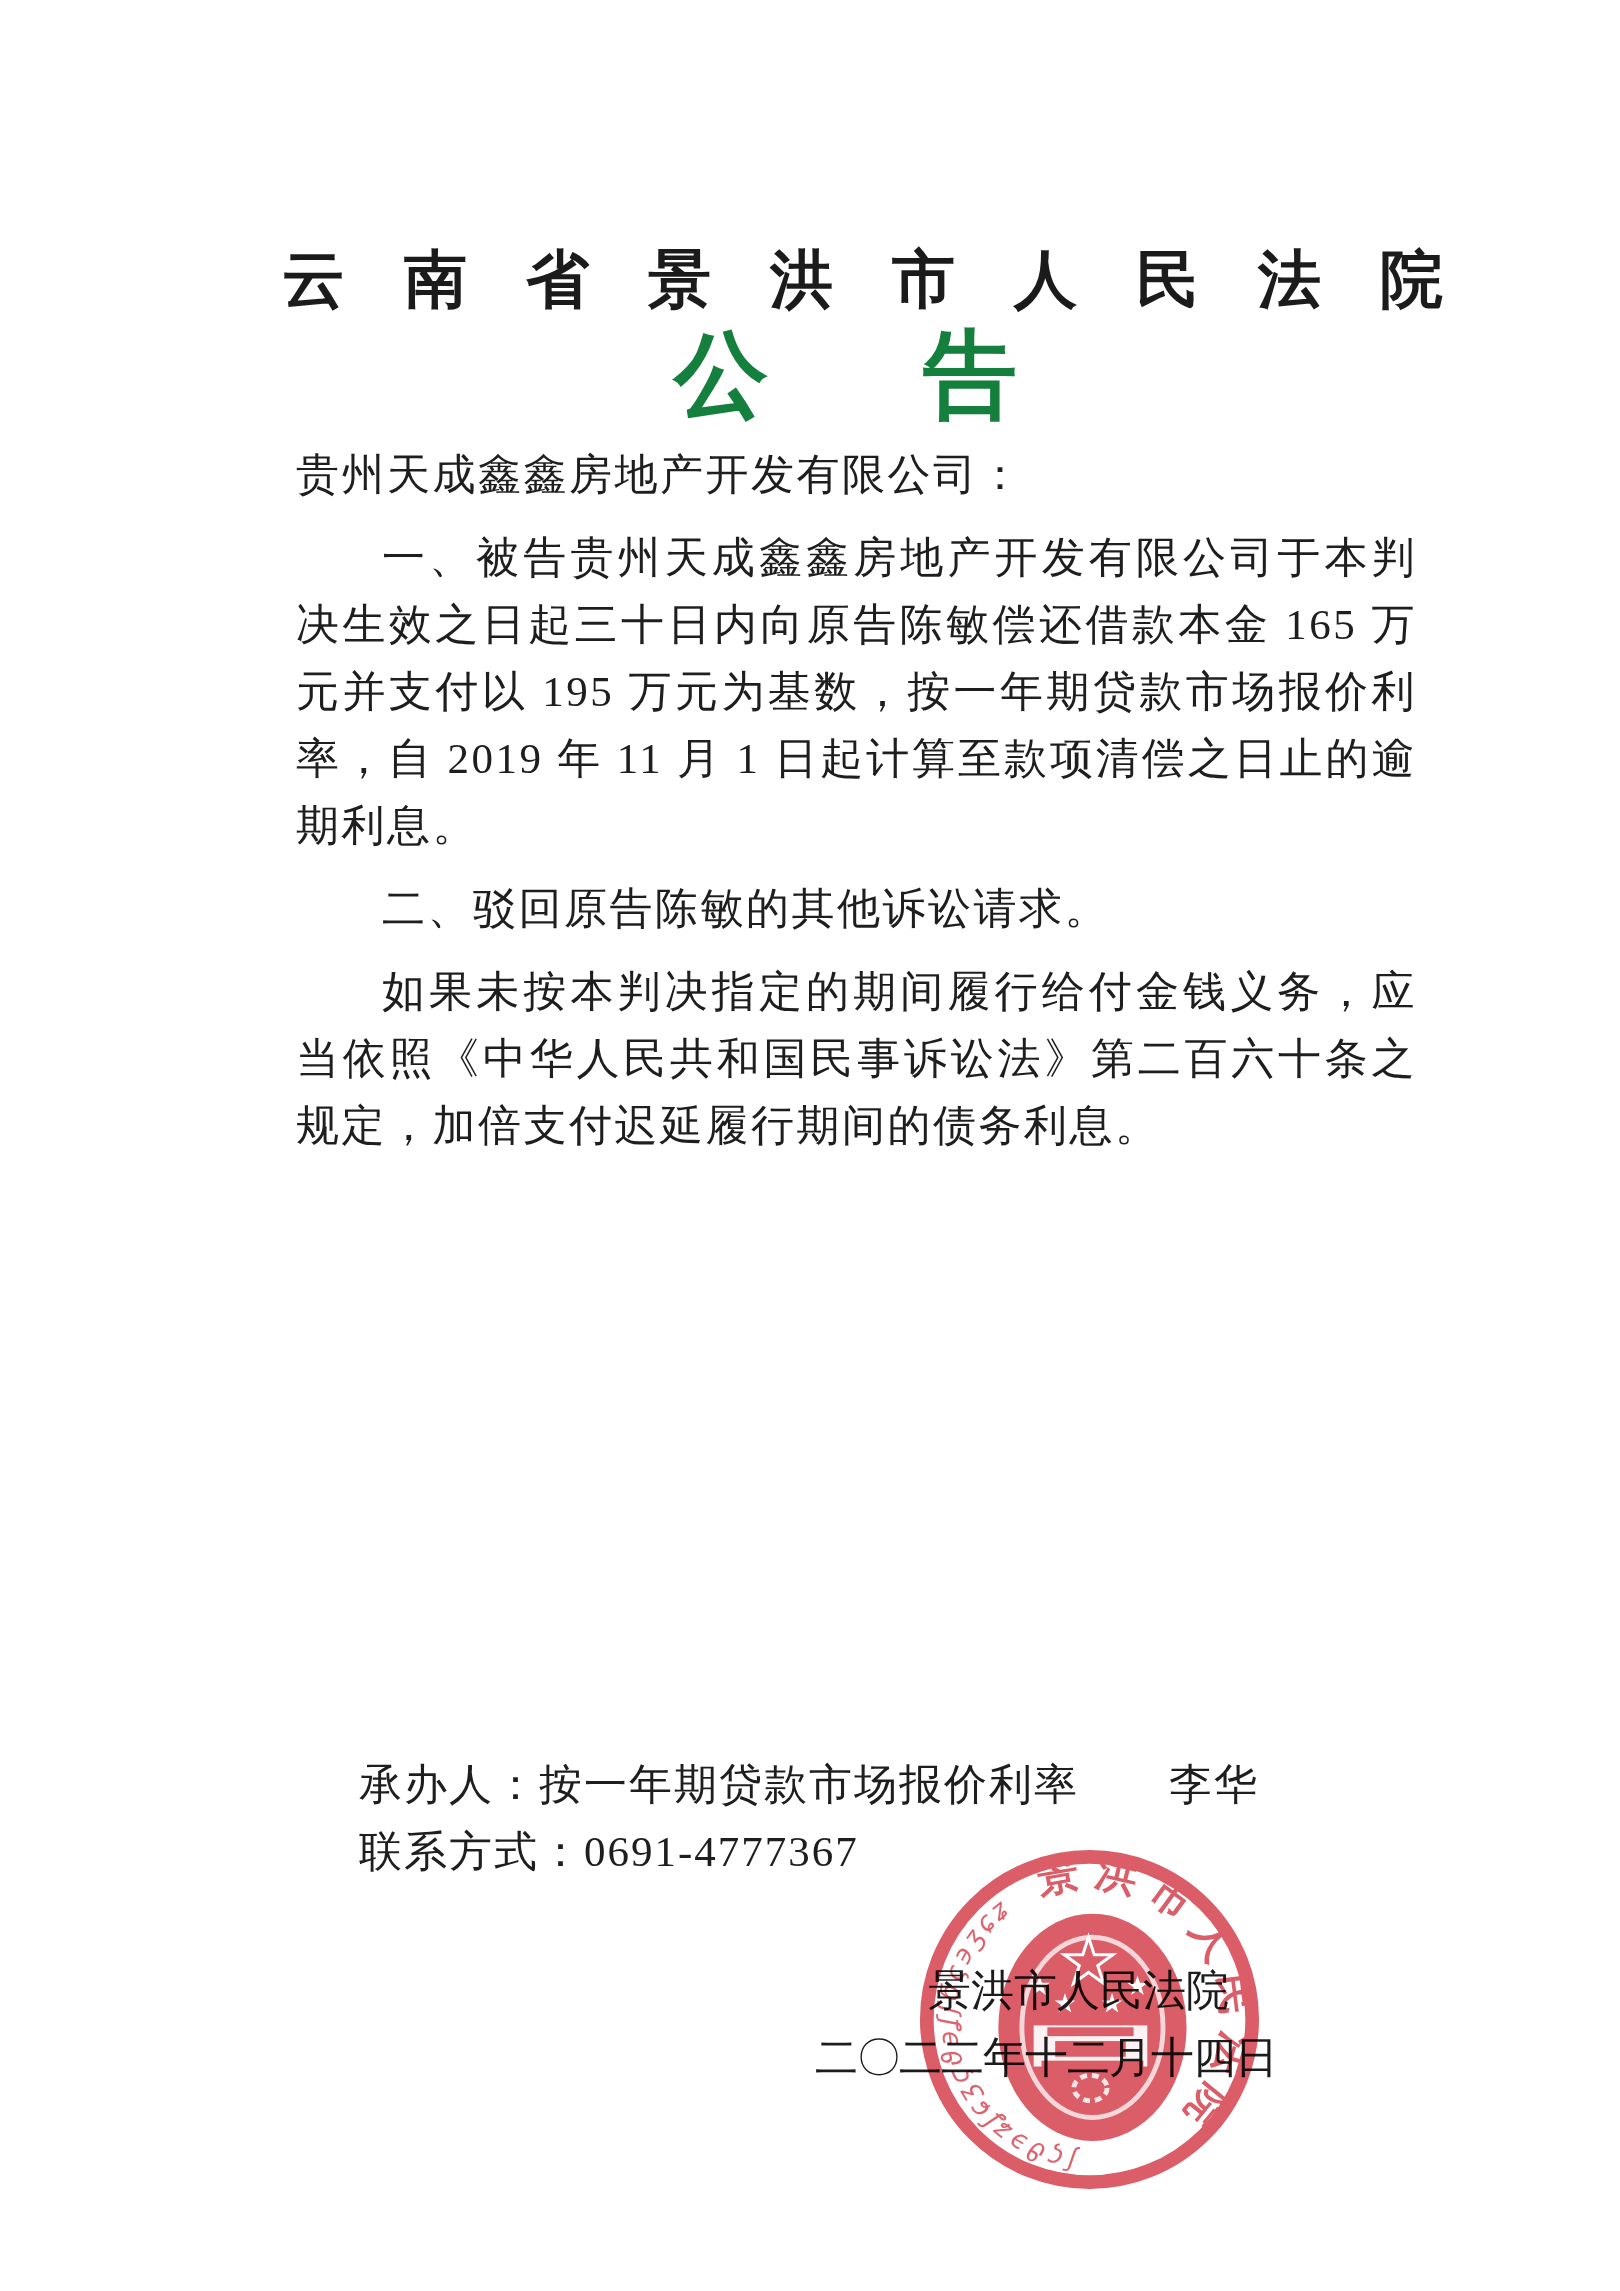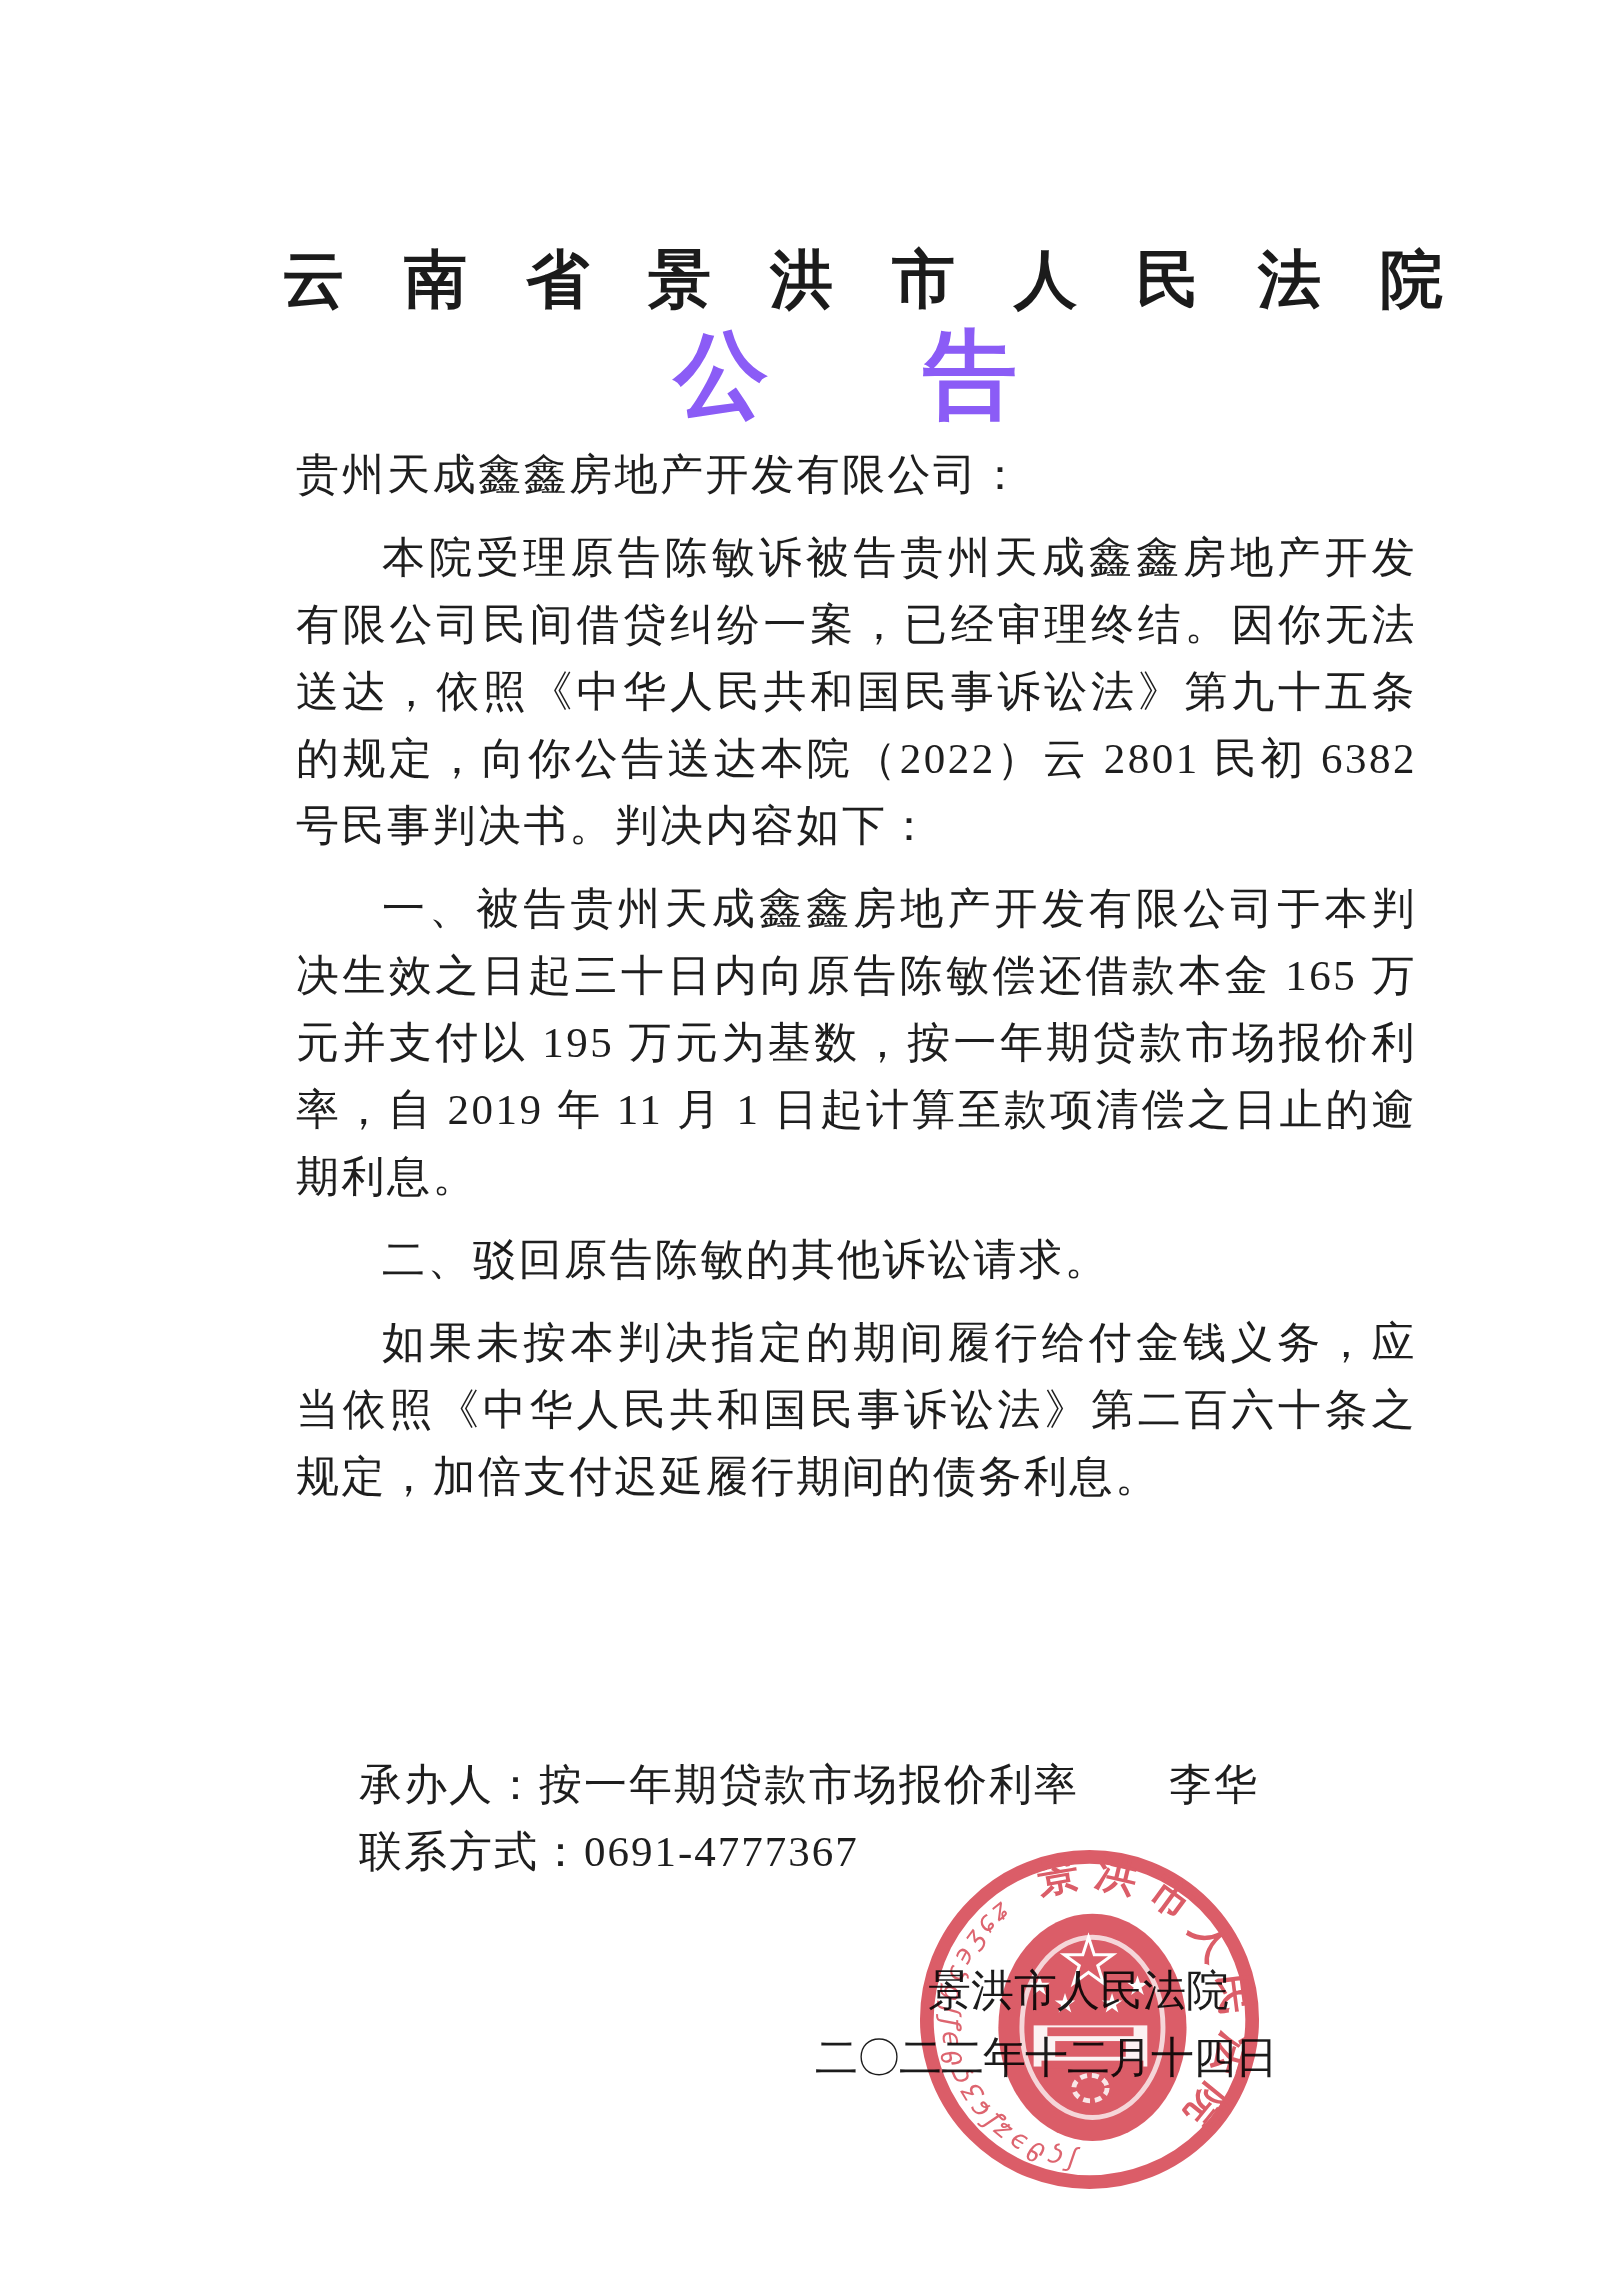--- a/index.html
+++ b/index.html
@@ -15,21 +15,21 @@
     position:absolute;left:282px;top:220px;
     font-size:63px;font-weight:bold;
     letter-spacing:59px;white-space:nowrap;
     color:#1b1b1b;
     margin-top:17px;
   }
   .notice-title{
     position:absolute;left:674px;top:312px;
     font-size:94px;font-weight:bold;
     letter-spacing:155px;white-space:nowrap;
-    color:#8b5cf6;
+    color:#15803d;
   }
   .body-text{
     position:absolute;left:280px;top:425px;width:1153px;
     font-size:43px;line-height:67px;letter-spacing:2.5px;
     text-align:justify;text-justify:inter-ideograph;
   }
   .body-text p{margin:16px;padding:0;}
   .body-text p.ind{text-indent:2em;}
   .officer-block{
     position:absolute;left:280px;top:1751px;width:1153px;
@@ -56,21 +56,20 @@
 <body>
 
 <div class="page">
 
   <div class="court-header">云南省景洪市人民法院</div>
 
   <div class="notice-title">公告</div>
 
   <div class="body-text">
     <p>贵州天成鑫鑫房地产开发有限公司：</p>
-    <p class="ind">本院受理原告陈敏诉被告贵州天成鑫鑫房地产开发有限公司民间借贷纠纷一案，已经审理终结。因你无法送达，依照《中华人民共和国民事诉讼法》第九十五条的规定，向你公告送达本院（2022）云 2801 民初 6382 号民事判决书。判决内容如下：</p>
     <p class="ind">一、被告贵州天成鑫鑫房地产开发有限公司于本判决生效之日起三十日内向原告陈敏偿还借款本金 165 万元并支付以 195 万元为基数，按一年期贷款市场报价利率，自 2019 年 11 月 1 日起计算至款项清偿之日止的逾期利息。</p>
     <p class="ind">二、驳回原告陈敏的其他诉讼请求。</p>
     <p class="ind">如果未按本判决指定的期间履行给付金钱义务，应当依照《中华人民共和国民事诉讼法》第二百六十条之规定，加倍支付迟延履行期间的债务利息。</p>
   </div>
 
   <div class="officer-block">
     <div class="row"><span>承办人：</span><span>按一年期贷款市场报价利率　　李华</span></div>
     <div class="row"><span>联系方式：</span><span>0691-4777367</span></div>
   </div>
 

